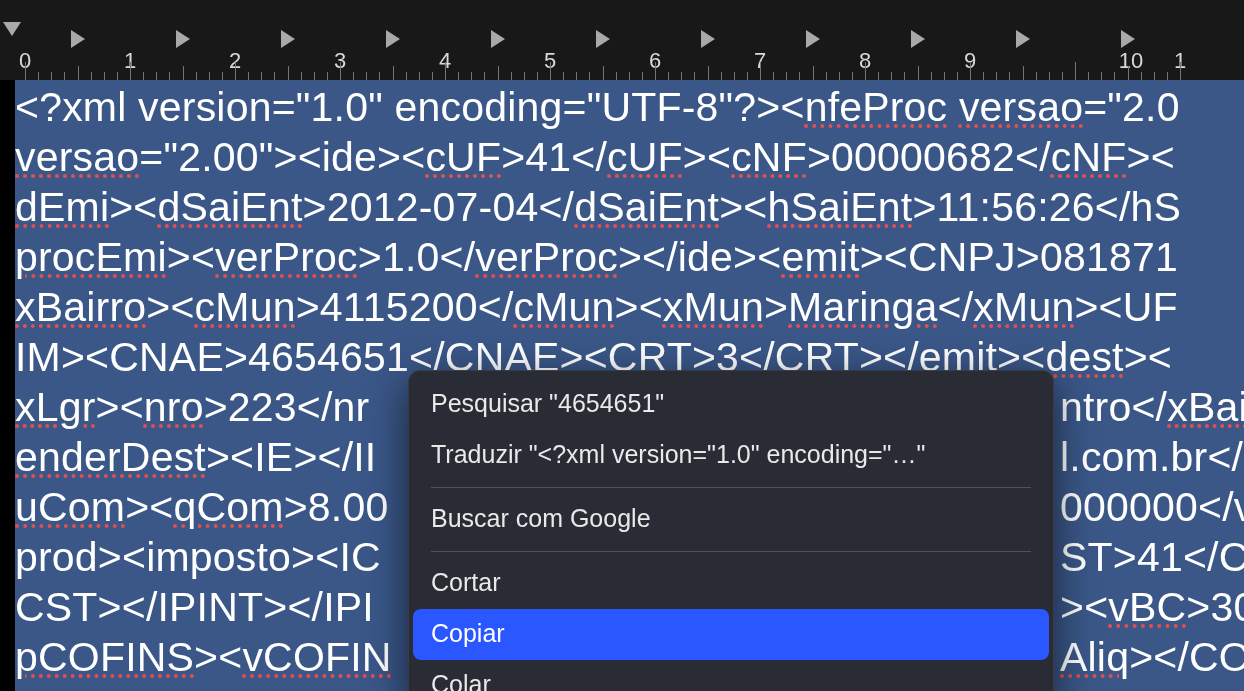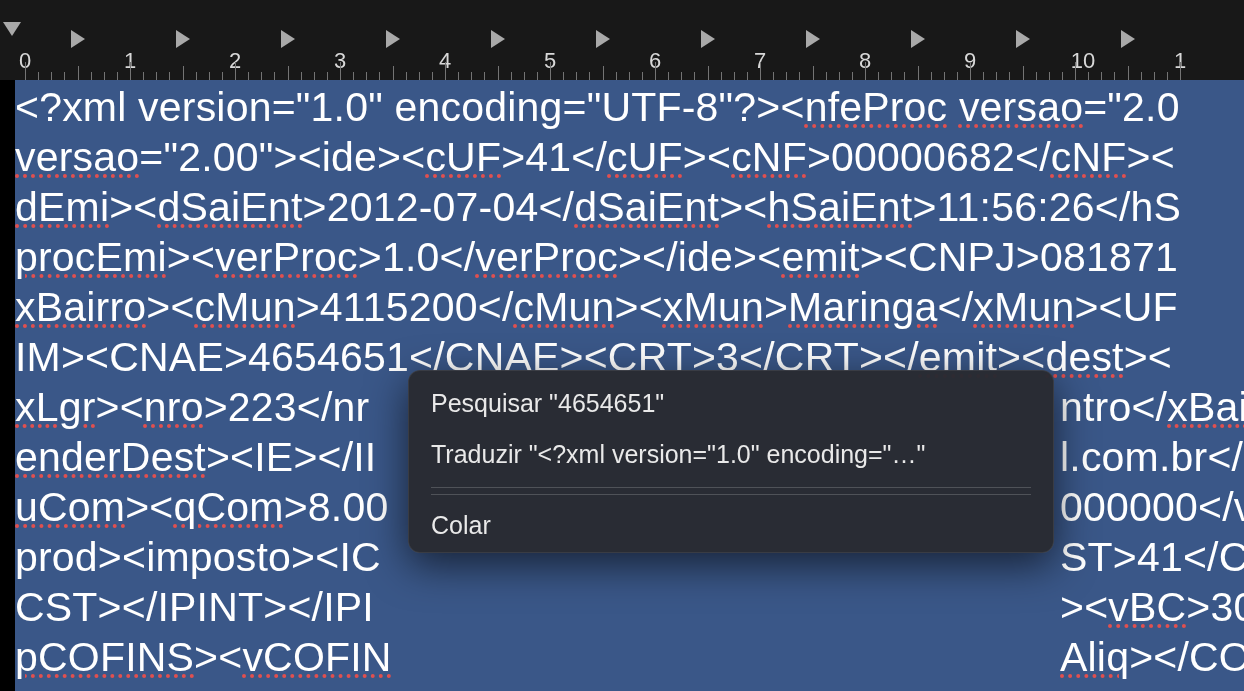--- a/index.html
+++ b/index.html
@@ -121,21 +121,21 @@
       <div class="ruler-num" style="left: 10px;">0</div>
       <div class="ruler-num" style="left: 115px;">1</div>
       <div class="ruler-num" style="left: 220px;">2</div>
       <div class="ruler-num" style="left: 325px;">3</div>
       <div class="ruler-num" style="left: 430px;">4</div>
       <div class="ruler-num" style="left: 535px;">5</div>
       <div class="ruler-num" style="left: 640px;">6</div>
       <div class="ruler-num" style="left: 745px;">7</div>
       <div class="ruler-num" style="left: 850px;">8</div>
       <div class="ruler-num" style="left: 955px;">9</div>
-      <div class="ruler-num" style="left: 1068px;">10</div>
+      <div class="ruler-num" style="left: 1116px;">10</div>
       <div class="ruler-num" style="left: 1165px;">1</div>
       <div class="ruler-tab" style="left: 62.5px;"></div>
       <div class="ruler-tab" style="left: 167.5px;"></div>
       <div class="ruler-tab" style="left: 272.5px;"></div>
       <div class="ruler-tab" style="left: 377.5px;"></div>
       <div class="ruler-tab" style="left: 482.5px;"></div>
       <div class="ruler-tab" style="left: 587.5px;"></div>
       <div class="ruler-tab" style="left: 692.5px;"></div>
       <div class="ruler-tab" style="left: 797.5px;"></div>
       <div class="ruler-tab" style="left: 902.5px;"></div>
@@ -232,15 +232,18 @@
       <div class="ruler-tick" style="left: 1165px; height: 18px;"></div>
     </div>
 </div>
 
 <div class="doc" id="doc"><div class="line" style="position: relative;">&lt;?xml version="1.0" encoding="UTF-8"?&gt;&lt;<span class="sp">nfeProc</span> <span class="sp">versao</span>="2.0</div><div class="line" style="position: relative;"><span class="sp">versao</span>="2.00"&gt;&lt;ide&gt;&lt;<span class="sp">cUF</span>&gt;41&lt;/<span class="sp">cUF</span>&gt;&lt;<span class="sp">cNF</span>&gt;00000682&lt;/<span class="sp">cNF</span>&gt;&lt;</div><div class="line" style="position: relative;"><span class="sp">dEmi</span>&gt;&lt;<span class="sp">dSaiEnt</span>&gt;2012-07-04&lt;/<span class="sp">dSaiEnt</span>&gt;&lt;<span class="sp">hSaiEnt</span>&gt;11:56:26&lt;/hS</div><div class="line" style="position: relative;"><span class="sp">procEmi</span>&gt;&lt;<span class="sp">verProc</span>&gt;1.0&lt;/<span class="sp">verProc</span>&gt;&lt;/ide&gt;&lt;<span class="sp">emit</span>&gt;&lt;CNPJ&gt;081871</div><div class="line" style="position: relative;"><span class="sp">xBairro</span>&gt;&lt;<span class="sp">cMun</span>&gt;4115200&lt;/<span class="sp">cMun</span>&gt;&lt;<span class="sp">xMun</span>&gt;<span class="sp">Maringa</span>&lt;/<span class="sp">xMun</span>&gt;&lt;UF</div><div class="line" style="position: relative;">IM&gt;&lt;CNAE&gt;4654651&lt;/CNAE&gt;&lt;CRT&gt;3&lt;/CRT&gt;&lt;/<span class="sp">emit</span>&gt;&lt;<span class="sp">dest</span>&gt;&lt;</div><div class="line" style="position: relative;"><span><span class="sp">xLgr</span>&gt;&lt;<span class="sp">nro</span>&gt;223&lt;/nr</span><span style="position: absolute; left: 1045px;">ntro&lt;/<span class="sp">xBai</span></span></div><div class="line" style="position: relative;"><span><span class="sp">enderDest</span>&gt;&lt;IE&gt;&lt;/II</span><span style="position: absolute; left: 1045px;">l.com.br&lt;/</span></div><div class="line" style="position: relative;"><span><span class="sp">uCom</span>&gt;&lt;<span class="sp">qCom</span>&gt;8.00</span><span style="position: absolute; left: 1045px;">000000&lt;/v</span></div><div class="line" style="position: relative;"><span>prod&gt;&lt;imposto&gt;&lt;IC</span><span style="position: absolute; left: 1045px;">ST&gt;41&lt;/C</span></div><div class="line" style="position: relative;"><span>CST&gt;&lt;/IPINT&gt;&lt;/IPI</span><span style="position: absolute; left: 1045px;">&gt;&lt;<span class="sp">vBC</span>&gt;30</span></div><div class="line" style="position: relative;"><span><span class="sp">pCOFINS</span>&gt;&lt;<span class="sp">vCOFIN</span></span><span style="position: absolute; left: 1045px;"><span class="sp">Aliq</span>&gt;&lt;/CO</span></div></div>
 
 <div class="menu">
   <div class="menu-item">Pesquisar "4654651"</div>
   <div class="menu-item">Traduzir "&lt;?xml version="1.0" encoding="…"</div>
   <div class="menu-sep"></div>
+  <div class="menu-item">Buscar com Google</div>
   <div class="menu-sep"></div>
+  <div class="menu-item">Cortar</div>
+  <div class="menu-item hot">Copiar</div>
   <div class="menu-item">Colar</div>
 </div>
 
 </body></html>

